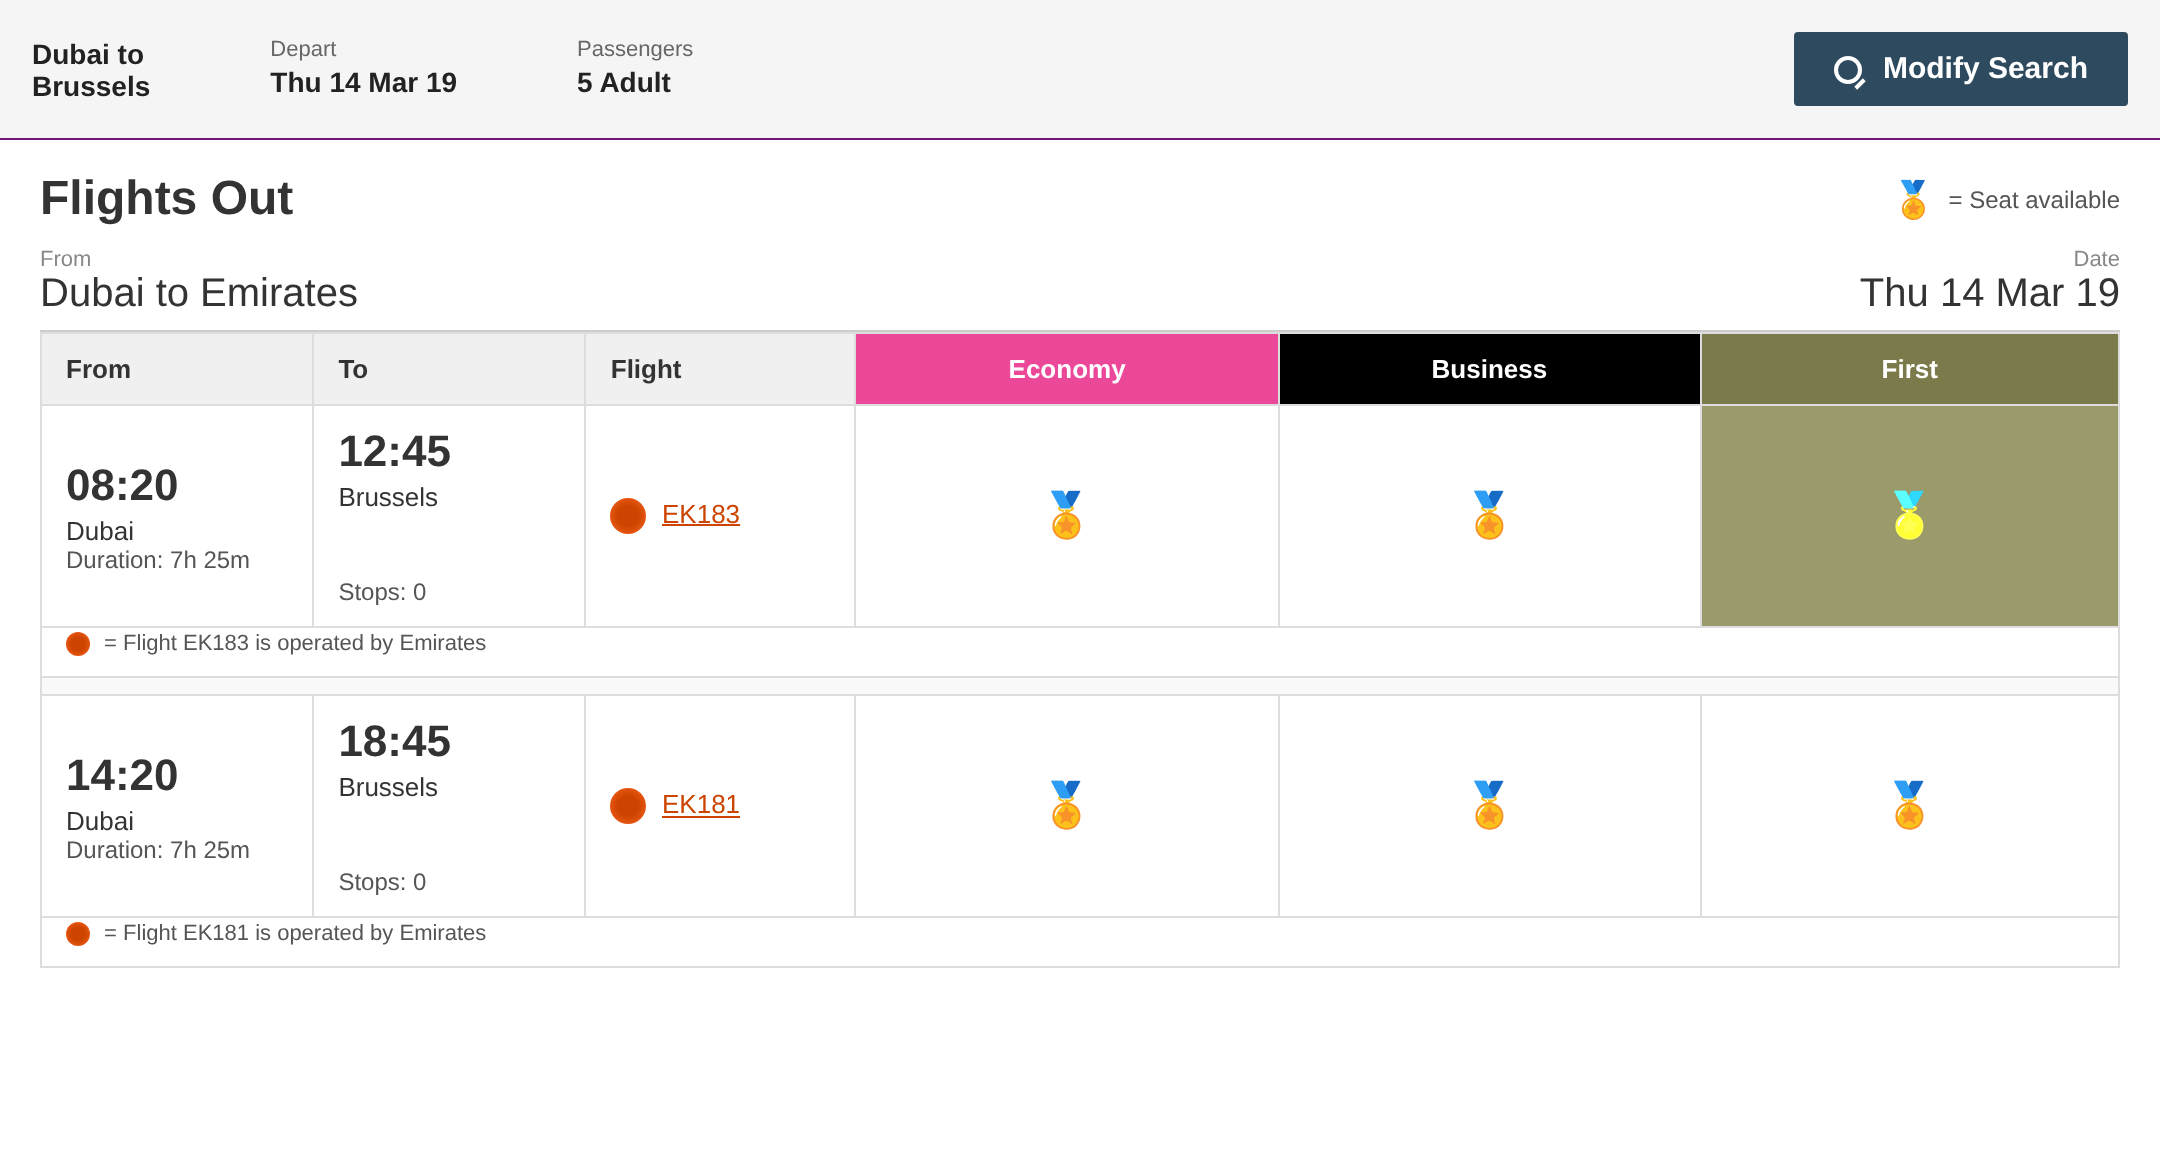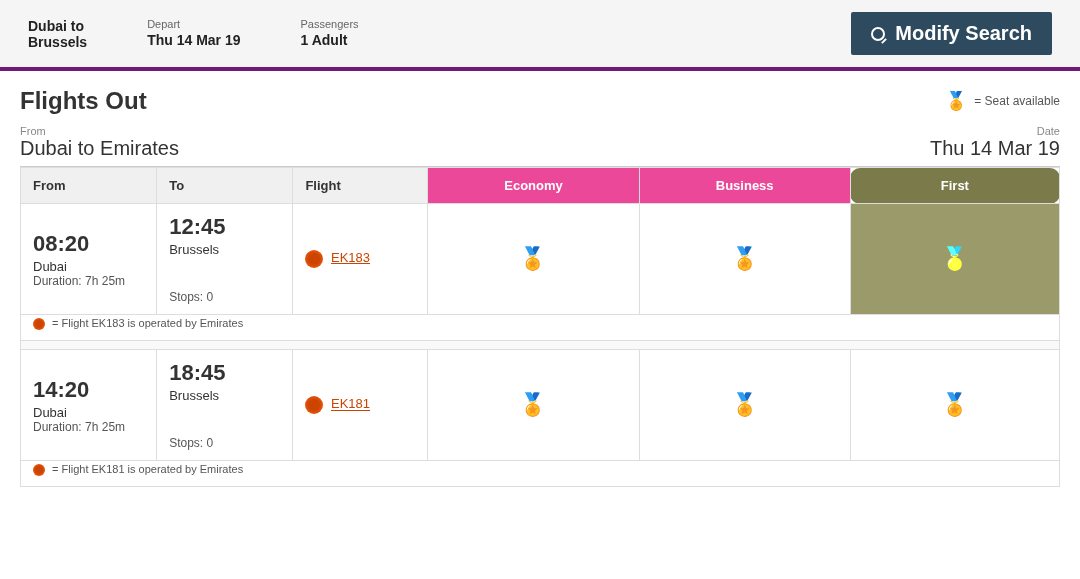--- a/index.html
+++ b/index.html
@@ -1,36 +1,36 @@
 <!DOCTYPE html>
 <html><head>
   <meta charset="utf-8">
   <style>
     * { box-sizing: border-box; margin: 0; padding: 0; }
     body { font-family: Arial, sans-serif; font-size: 13px; color: #333; background: #fff; width: 1080px; }
 
     
     .header-bar {
       background: #f5f5f5;
-      border-bottom: 4px solid #701a75;
-      padding: 12px 28px;
+      border-bottom: 1px solid #701a75;
+      padding: 12px 16px;
       display: flex;
       align-items: center;
       justify-content: space-between;
       min-height: 70px;
     }
     .header-info { display: flex; gap: 60px; align-items: flex-start; }
     .header-field label { font-size: 11px; color: #666; display: block; margin-bottom: 2px; }
     .header-field span { font-size: 14px; font-weight: bold; color: #222; }
     .modify-btn {
       background: #2d4a5e;
       color: #fff;
       border: none;
       padding: 10px 20px;
-      font-size: 20px;
+      font-size: 15px;
       font-weight: bold;
       cursor: pointer;
       display: flex;
       align-items: center;
       gap: 8px;
       border-radius: 2px;
       text-align: right;
     }
 
     
@@ -86,21 +86,21 @@
       border: 1px solid #ddd;
       background: #f0f0f0;
       color: #333;
     }
     .flights-table th.economy-header {
       background: #ec4899;
       color: #fff;
       text-align: center;
     }
     .flights-table th.business-header {
-      background: #ec4899;
+      background: #000000;
       color: #fff;
       text-align: center;
     }
     .flights-table th.first-header {
       background: #7a7a4a;
       color: #fff;
       text-align: center;
     }
     .flights-table td {
       padding: 10px 12px;
@@ -175,21 +175,21 @@
   <div class="header-info">
     <div class="header-field">
       <span>Dubai to<br>Brussels</span>
     </div>
     <div class="header-field">
       <label>Depart</label>
       <span>Thu 14 Mar 19</span>
     </div>
     <div class="header-field">
       <label>Passengers</label>
-      <span>1 Adult</span>
+      <span>5 Adult</span>
     </div>
   </div>
   <button class="modify-btn">
     <span class="search-icon"></span>
     <span>Modify Search</span>
   </button>
 </div>
 
 <div class="main">
 
@@ -213,21 +213,21 @@
   </div>
 
   <table class="flights-table">
     <thead>
       <tr>
         <th style="width:140px;">From</th>
         <th style="width:140px;">To</th>
         <th style="width:140px;">Flight</th>
         <th class="economy-header" style="width:220px;">Economy</th>
         <th class="business-header" style="width:220px;">Business</th>
-        <th class="first-header" style="width:220px;border-radius:10px;">First</th>
+        <th class="first-header" style="width:220px;">First</th>
       </tr>
     </thead>
     <tbody id="flights-tbody">
 
     <tr>
       <td>
         <div class="time">08:20</div>
         <div class="city">Dubai</div>
         <div class="duration">Duration: 7h 25m</div>
       </td>

